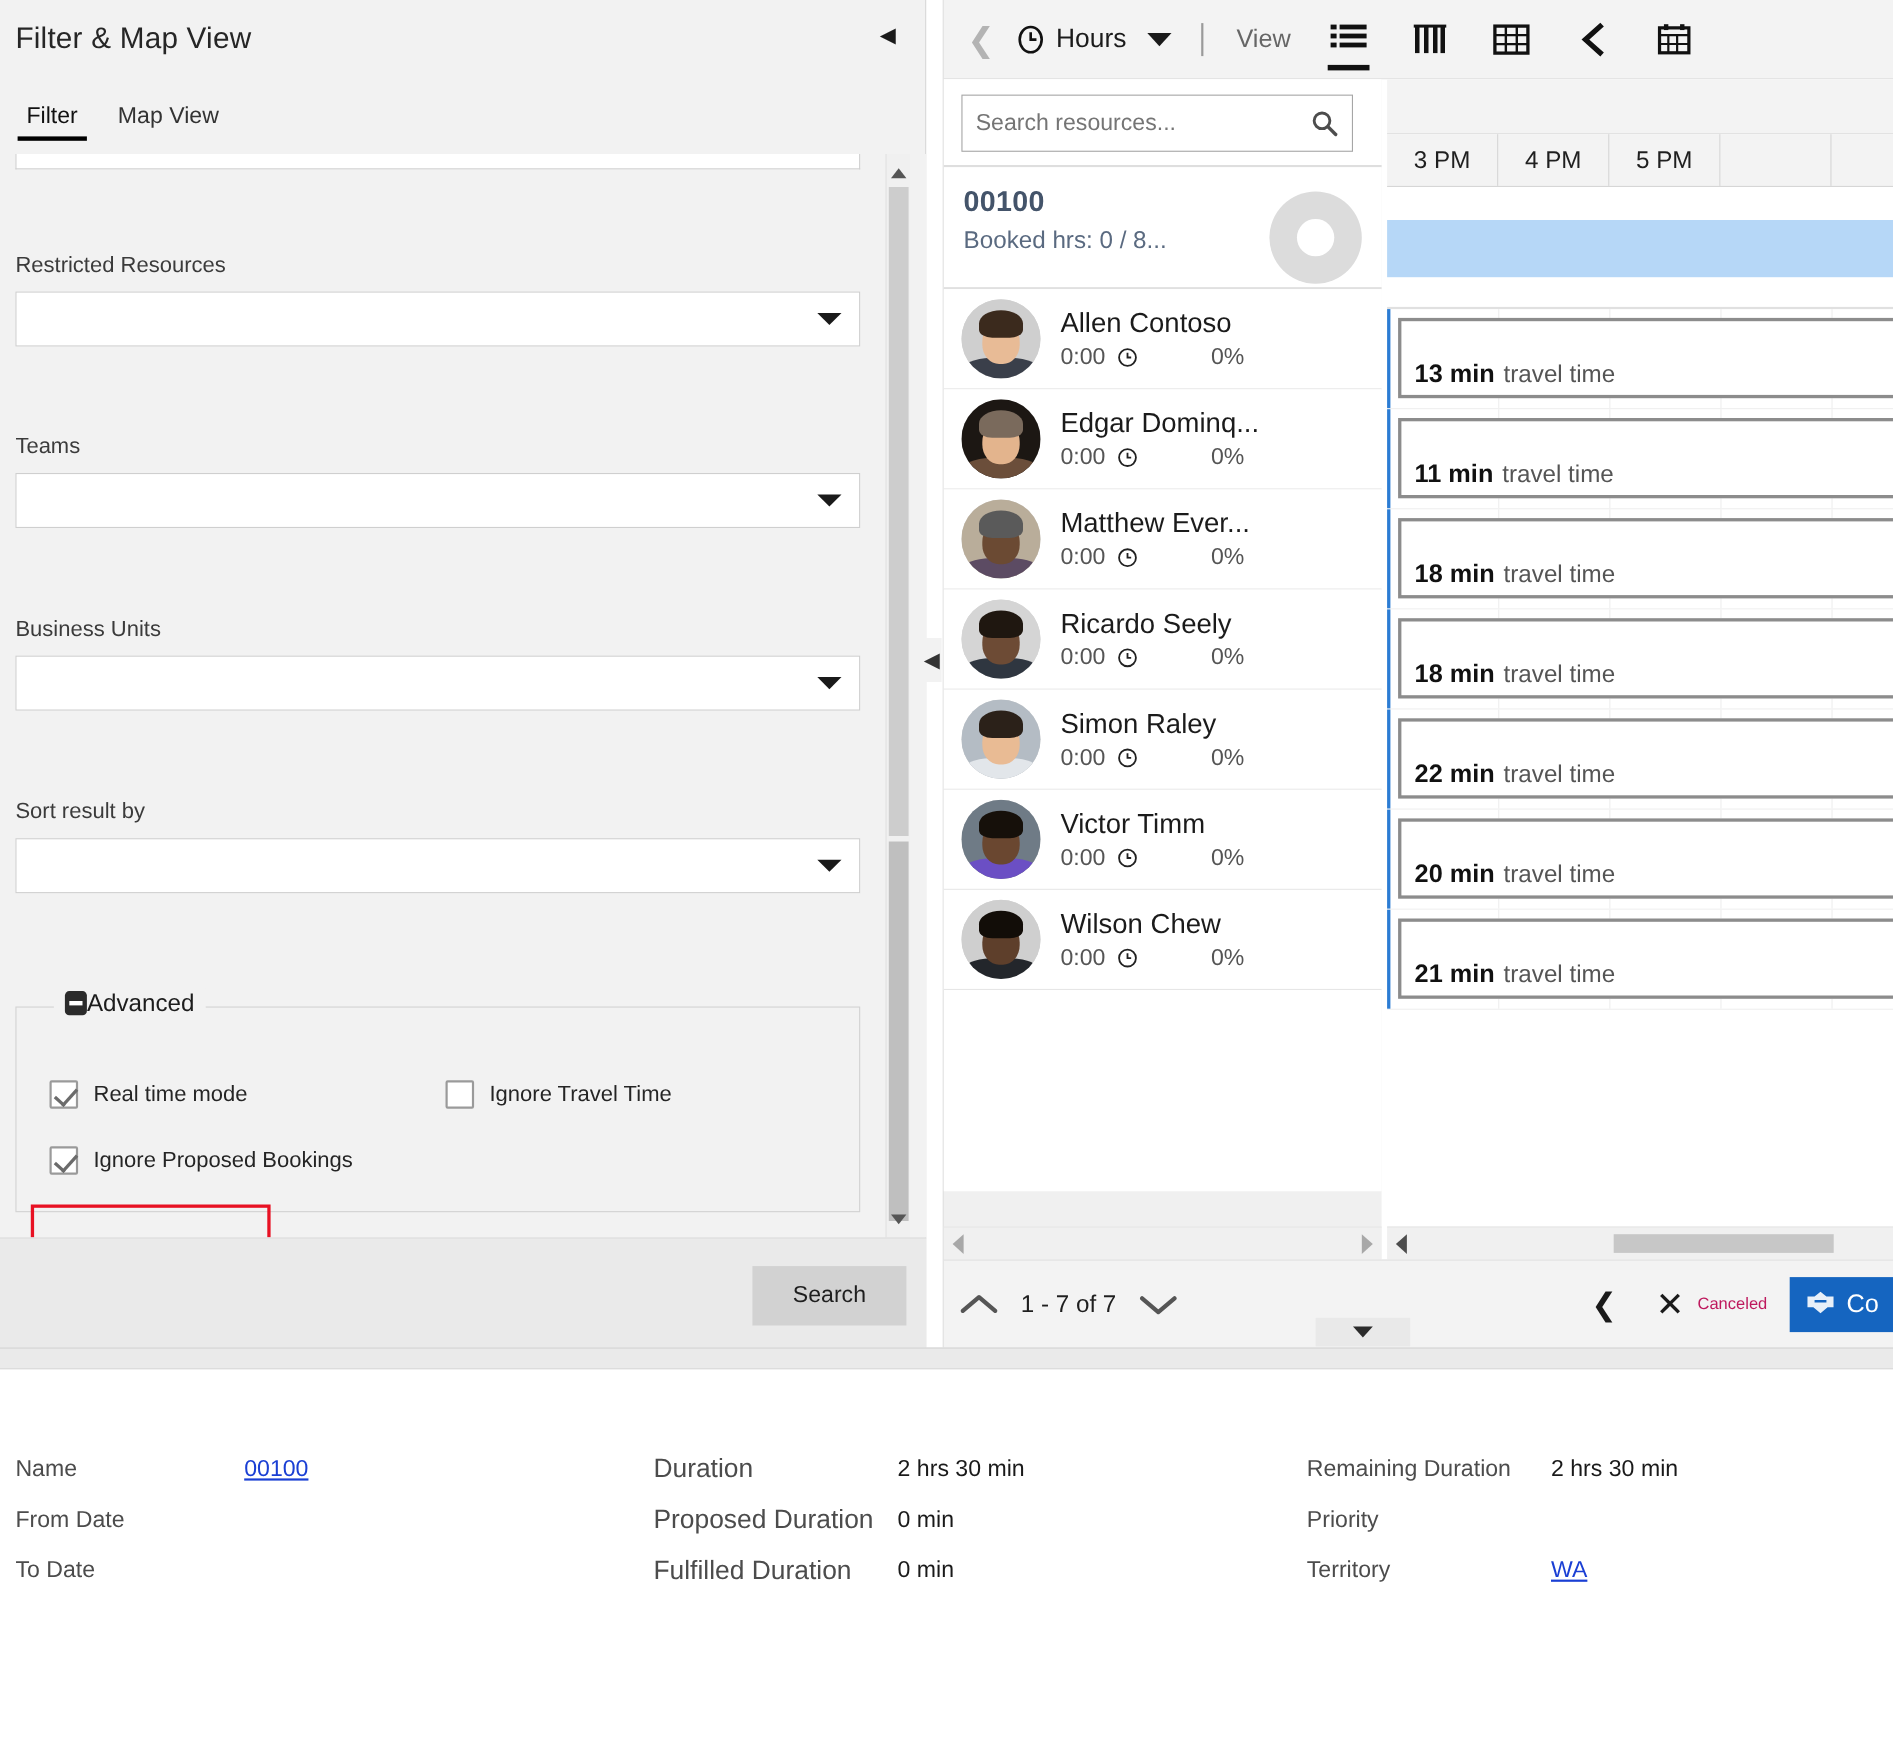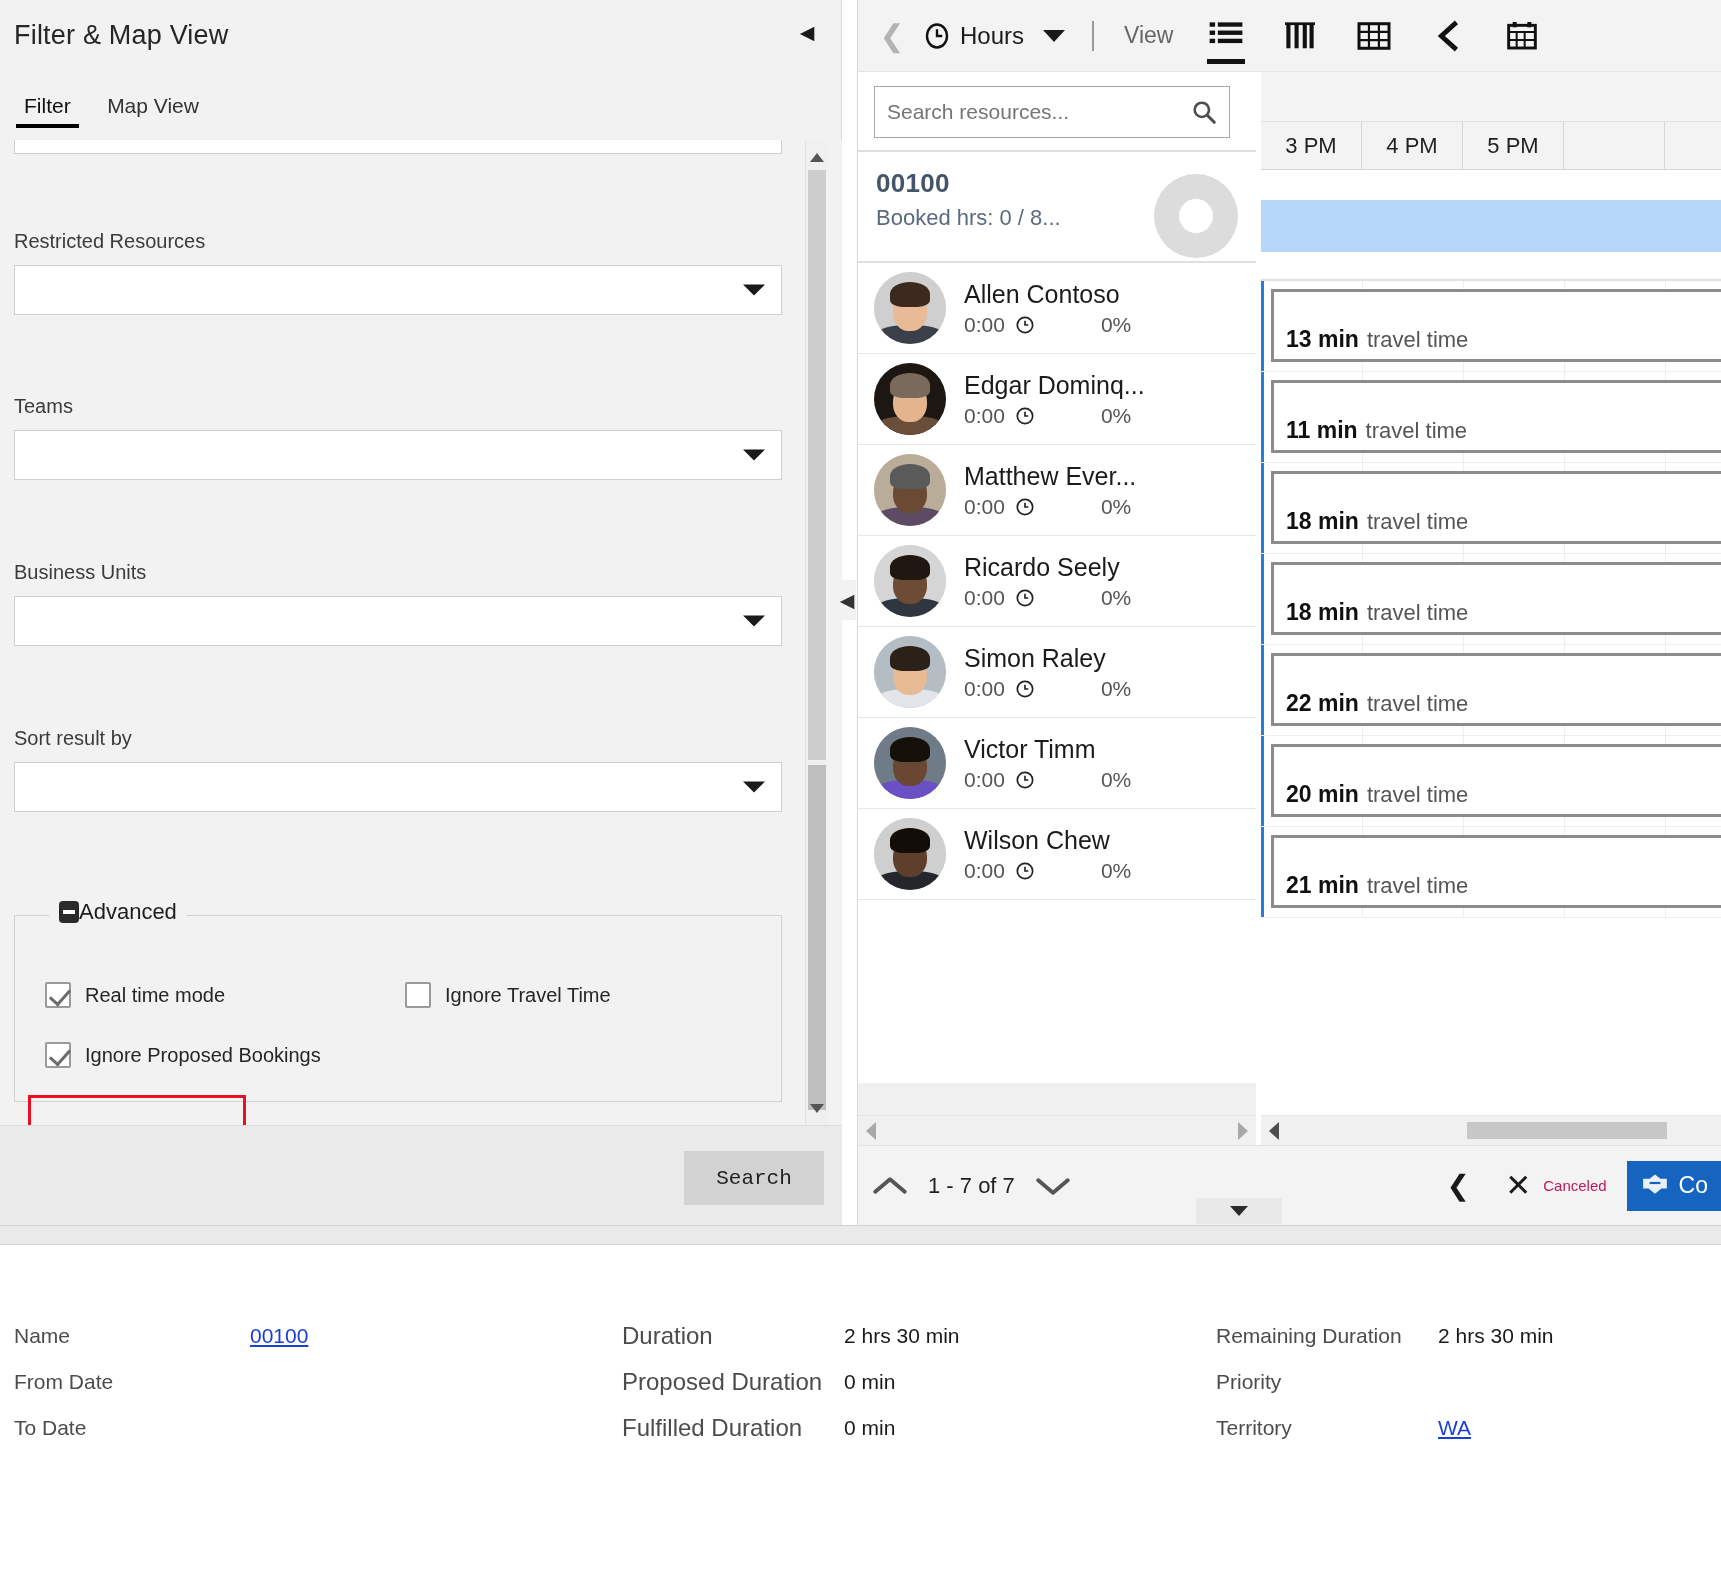--- a/index.html
+++ b/index.html
@@ -116,21 +116,21 @@
   }
 
   
   .fp-footer {
     position: absolute; left: 0; bottom: 0; width: 842px; height: 100px;
     background: #eaeaea; border-top: 1px solid #dcdcdc;
   }
   .search-btn {
     position: absolute; right: 18px; top: 25px; width: 140px; height: 54px;
     background: #d2d2d2; border: none; font-size: 21px; color: #1f1f1f; cursor: pointer;
-    font-family: Liberation Mono, monospace;
+    font-family: Liberation Sans, sans-serif;
   }
 
   
   .edge-handle {
     position: absolute; left: 838px; top: 580px; width: 18px; height: 40px;
     display: flex; align-items: center; justify-content: center; cursor: pointer;
     font-size: 19px; color: #333; background: #f2f2f2;
   }
 
   
@@ -259,21 +259,21 @@
     background: #e9e9e9; display: flex; align-items: center; justify-content: center; cursor: pointer;
   }
   .rd-tri { width: 0; height: 0; border-left: 9px solid transparent; border-right: 9px solid transparent; border-top: 10px solid #2b2b2b; }
 
   
   .sa-strip { position: absolute; left: 0; top: 1225px; width: 1721px; height: 20px; background: #eaeaea; border-top: 1px solid #d2d2d2; border-bottom: 1px solid #d2d2d2; }
   .sa { position: absolute; left: 0; top: 1245px; width: 1721px; height: 350px; background: #fff; }
   .sa-title { position: absolute; left: 14px; top: 16px; font-size: 29px; color: #1c1c1c; }
   .sa-grid { position: absolute; left: 0; top: 68px; width: 1721px; }
   .sa-row { display: flex; height: 46px; align-items: center; }
-  .c-lab1 { width: 250px; padding-left: 14px; font-size: 21px; color: #4c4c4c; }
+  .c-lab1 { width: 222px; padding-left: 14px; font-size: 21px; color: #4c4c4c; }
   .c-val1 { width: 372px; font-size: 21px; color: #1a1a1a; }
   .c-lab2 { width: 222px; font-size: 24px; color: #4c4c4c; }
   .c-val2 { width: 372px; font-size: 21px; color: #1a1a1a; }
   .c-lab3 { width: 222px; font-size: 21px; color: #4c4c4c; }
   .c-val3 { flex: 1; font-size: 21px; color: #1a1a1a; }
   .lnk { color: #1a3fd4; text-decoration: underline; cursor: pointer; }
 
   
   .face { position: absolute; inset: 0; }
   .f-bg { position: absolute; inset: 0; }

